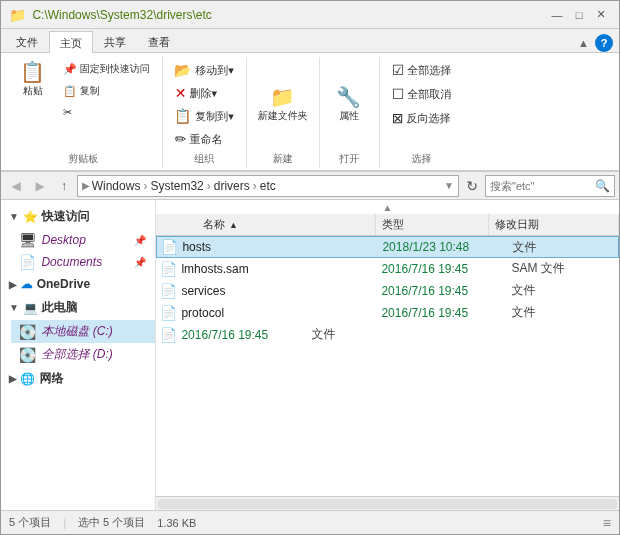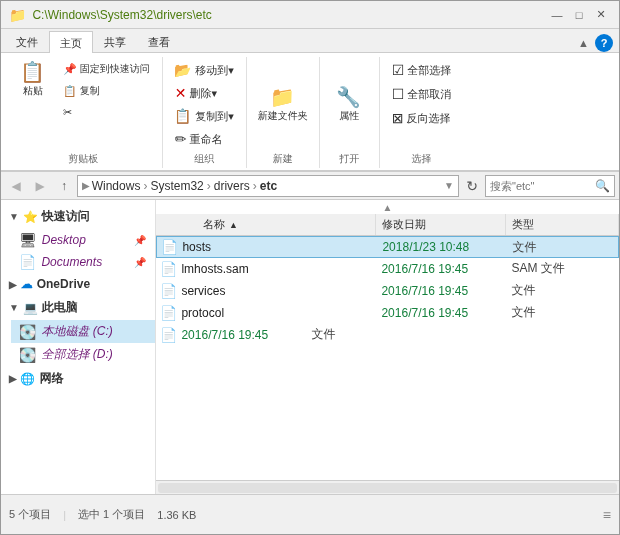--- a/index.html
+++ b/index.html
@@ -163,21 +163,21 @@
       border: 1px solid #aaa;
       display: flex;
       align-items: center;
       padding: 0 4px;
       font-size: 12px;
       gap: 2px;
       color: #333;
     }
     .path-part { cursor: pointer; color: #333; }
     .path-sep { color: #888; margin: 0 1px; }
-    .path-active { font-weight: 700; text-align: right; }
+    .path-active { font-weight: 400; text-align: right; }
     .address-refresh {
       width: 22px; height: 22px;
       background: transparent; border: 1px solid transparent;
       border-radius: 2px; cursor: pointer;
       display: flex; align-items: center; justify-content: center;
       font-size: 14px; color: #555;
     }
     .search-box {
       width: 130px; height: 22px;
       border: 1px solid #aaa;
@@ -283,21 +283,21 @@
       border-bottom: 1px solid transparent;
     }
     .file-row.selected { background: #cce8f7; border: 1px solid #66b0d9; }
     .file-icon { font-size: 14px; margin-right: 4px; }
     .file-name { width: 200px; font-size: 12px; color: #222; }
     .file-date { width: 130px; font-size: 12px; color: #15803d; }
     .file-type { flex: 1; font-size: 12px; color: #444; }
 
     
     .status-bar {
-      height: 40px;
+      height: 24px;
       background: #f0f0f0;
       border-top: 1px solid #ccc;
       display: flex;
       align-items: center;
       padding: 0 8px;
       font-size: 11px;
       color: #555;
       gap: 12px;
       flex-shrink: 0;
     }
@@ -526,25 +526,25 @@
 
     <div style="height:14px;background:#fff;display:flex;align-items:center;justify-content:center;flex-shrink:0;">
       <span style="font-size:10px;color:#888;">▲</span>
     </div>
 
     <div class="file-list-header">
       <div class="col-header col-name">
         <span>名称</span>
         <span class="sort-arrow">▲</span>
       </div>
+      <div class="col-header col-type">
+        <span>类型</span>
+      </div>
       <div class="col-header col-date">
         <span>修改日期</span>
-      </div>
-      <div class="col-header col-type">
-        <span>类型</span>
       </div>
     </div>
 
     <div class="file-list">
 
       <div class="file-row selected">
         <span class="file-icon">📄</span>
         <span class="file-name">hosts</span>
         <span class="file-date">2018/1/23 10:48</span>
         <span class="file-type">文件</span>
@@ -580,17 +580,17 @@
 
     <div class="scroll-area">
       <div class="h-scrollbar"></div>
     </div>
   </div>
 </div>
 
 <div class="status-bar">
   <span>5 个项目</span>
   <span class="status-sep">|</span>
-  <span>选中 1 个项目</span>
+  <span>选中 5 个项目</span>
   <span>1.36 KB</span>
   <span style="flex:1;"></span>
   <span style="font-size:14px;color:#888;">≡</span>
 </div>
 
 </body></html>

